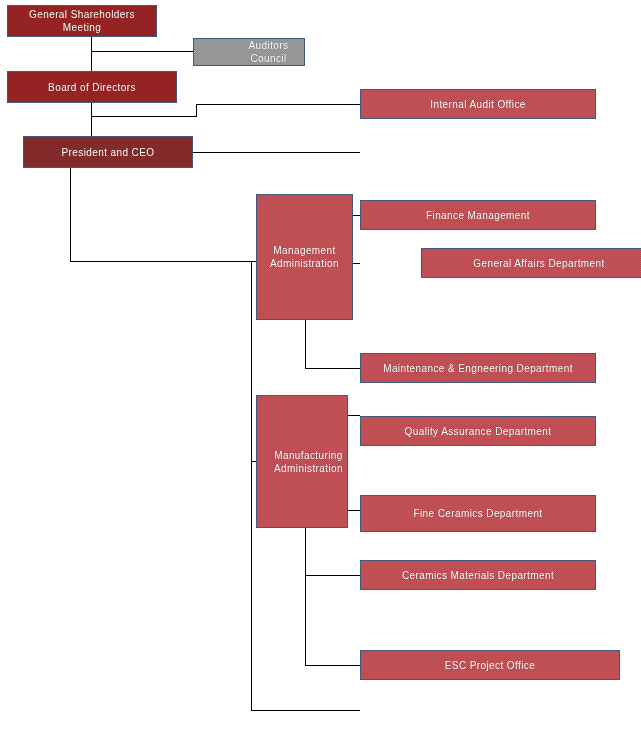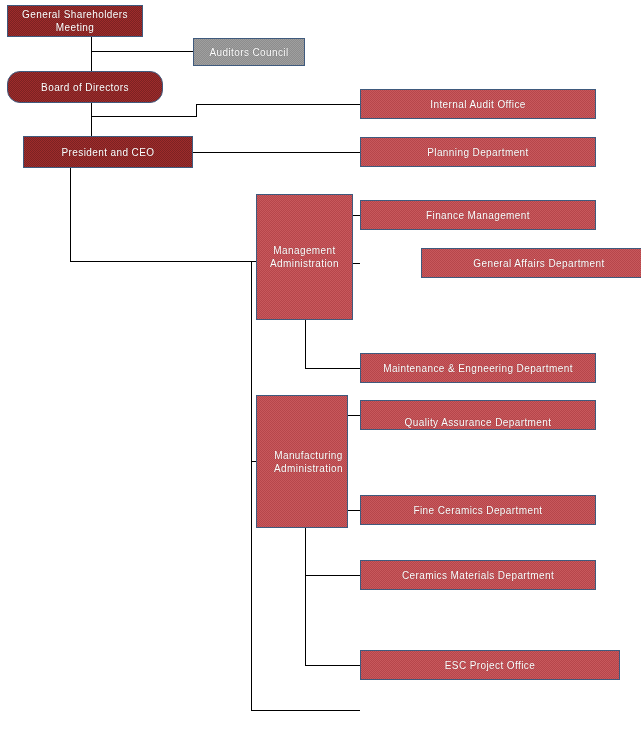--- a/index.html
+++ b/index.html
@@ -89,59 +89,56 @@
     <div class="conn" style="left: 353px; top: 263px; width: 7px; height: 1px; background: rgb(0, 0, 0);"></div>
     <div class="conn" style="left: 305px; top: 320px; width: 1px; height: 48px; background: rgb(0, 0, 0);"></div>
     <div class="conn" style="left: 305px; top: 368px; width: 55px; height: 1px; background: rgb(0, 0, 0);"></div>
     <div class="conn" style="left: 251px; top: 461px; width: 5px; height: 1px; background: rgb(0, 0, 0);"></div>
     <div class="conn" style="left: 348px; top: 415px; width: 12px; height: 1px; background: rgb(0, 0, 0);"></div>
     <div class="conn" style="left: 348px; top: 510px; width: 12px; height: 1px; background: rgb(0, 0, 0);"></div>
     <div class="conn" style="left: 305px; top: 528px; width: 1px; height: 137px; background: rgb(0, 0, 0);"></div>
     <div class="conn" style="left: 305px; top: 575px; width: 55px; height: 1px; background: rgb(0, 0, 0);"></div>
     <div class="conn" style="left: 305px; top: 665px; width: 55px; height: 1px; background: rgb(0, 0, 0);"></div>
     <div class="conn" style="left: 251px; top: 710px; width: 109px; height: 1px; background: rgb(0, 0, 0);"></div>
-    <div class="node dark" style="left: 7px; top: 5px; width: 136px; height: 32px; border-color: rgb(63, 90, 125); color: rgb(255, 255, 255); justify-content: flex-end;">
+    <div class="node dark" style="left: 7px; top: 5px; width: 150px; height: 32px; border-color: rgb(63, 90, 125); color: rgb(255, 255, 255); justify-content: flex-end;">
       <span class="label">General Shareholders Meeting</span>
     </div>
-    <div class="node gray" style="left: 193px; top: 38px; width: 112px; height: 28px; border-color: rgb(63, 90, 125); color: rgb(255, 255, 255);">
+    <div class="node gray" style="left: 193px; top: 38px; width: 112px; height: 28px; border-color: rgb(63, 90, 125); color: rgb(255, 255, 255); padding-left: 39px;">
       <span class="label">Auditors Council</span>
     </div>
-    <div class="node dark" style="left: 7px; top: 71px; width: 156px; height: 32px; border-color: rgb(63, 90, 125); color: rgb(255, 255, 255); border-radius: 13px;">
+    <div class="node dark" style="left: 7px; top: 71px; width: 170px; height: 32px; border-color: rgb(63, 90, 125); color: rgb(255, 255, 255);">
       <span class="label">Board of Directors</span>
     </div>
     <div class="node light" style="left: 360px; top: 89px; width: 236px; height: 30px; border-color: rgb(63, 90, 125); color: rgb(255, 255, 255); text-align: right;">
       <span class="label">Internal Audit Office</span>
     </div>
     <div class="node dark" style="left: 7px; top: 136px; width: 170px; height: 32px; border-color: rgb(63, 90, 125); color: rgb(255, 255, 255); margin-left: 16px;">
       <span class="label">President and CEO</span>
-    </div>
-    <div class="node light" style="left: 360px; top: 137px; width: 236px; height: 30px; border-color: rgb(63, 90, 125); color: rgb(255, 255, 255);">
-      <span class="label">Planning Department</span>
     </div>
     <div class="node light" style="left: 256px; top: 194px; width: 97px; height: 126px; border-color: rgb(63, 90, 125); color: rgb(255, 255, 255);">
       <span class="label">Management
 Administration</span>
     </div>
     <div class="node light" style="left: 360px; top: 200px; width: 236px; height: 30px; border-color: rgb(63, 90, 125); color: rgb(255, 255, 255);">
       <span class="label">Finance Management</span>
     </div>
     <div class="node light" style="left: 381px; top: 248px; width: 236px; height: 30px; border-color: rgb(63, 90, 125); color: rgb(255, 255, 255); margin-left: 40px;">
       <span class="label">General Affairs Department</span>
     </div>
     <div class="node light" style="left: 360px; top: 353px; width: 236px; height: 30px; border-color: rgb(63, 90, 125); color: rgb(255, 255, 255);">
       <span class="label">Maintenance &amp; Engneering Department</span>
     </div>
     <div class="node light" style="left: 256px; top: 395px; width: 92px; height: 133px; border-color: rgb(63, 90, 125); color: rgb(255, 255, 255); justify-content: flex-end;">
       <span class="label">Manufacturing
 Administration</span>
     </div>
-    <div class="node light" style="left: 360px; top: 400px; width: 236px; height: 30px; border-color: rgb(63, 90, 125); color: rgb(255, 255, 255); align-items: flex-end;">
+    <div class="node light" style="left: 360px; top: 416px; width: 236px; height: 30px; border-color: rgb(63, 90, 125); color: rgb(255, 255, 255);">
       <span class="label">Quality Assurance  Department</span>
     </div>
-    <div class="node light" style="left: 360px; top: 495px; width: 236px; height: 30px; border-color: rgb(63, 90, 125); color: rgb(255, 255, 255); align-items: center;">
+    <div class="node light" style="left: 360px; top: 495px; width: 236px; height: 37px; border-color: rgb(63, 90, 125); color: rgb(255, 255, 255); align-items: center;">
       <span class="label">Fine Ceramics  Department</span>
     </div>
     <div class="node light" style="left: 360px; top: 560px; width: 236px; height: 30px; border-color: rgb(63, 90, 125); color: rgb(255, 255, 255);">
       <span class="label">Ceramics Materials  Department</span>
     </div>
     <div class="node light" style="left: 360px; top: 650px; width: 260px; height: 30px; border-color: rgb(63, 90, 125); color: rgb(255, 255, 255);">
       <span class="label">ESC Project Office</span>
     </div>
   </div>
 

